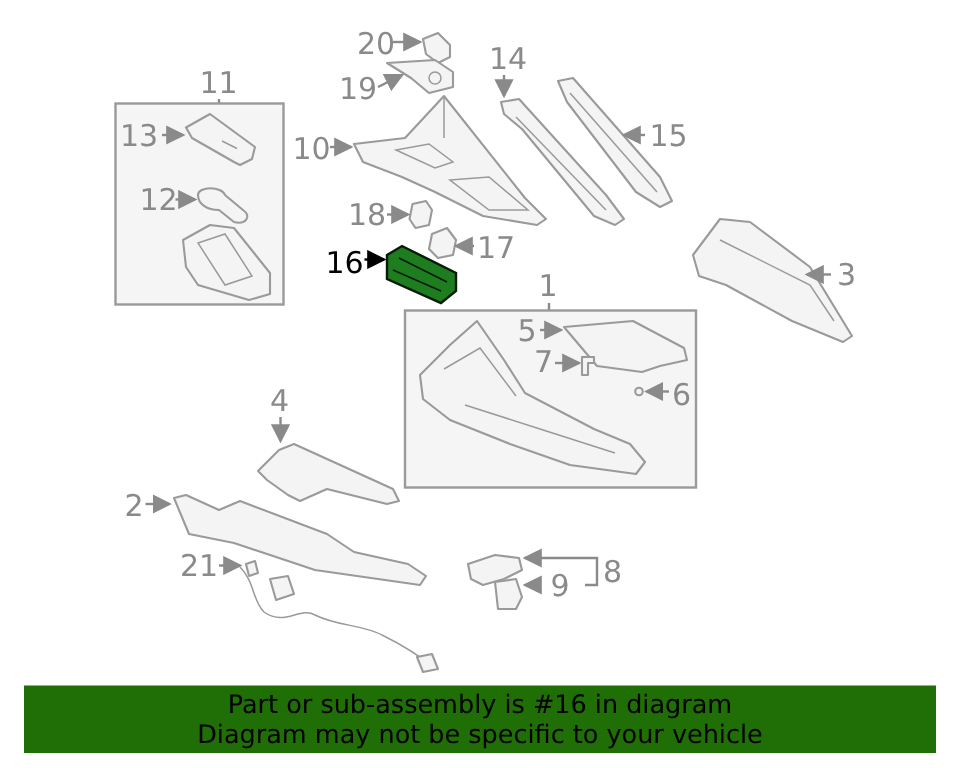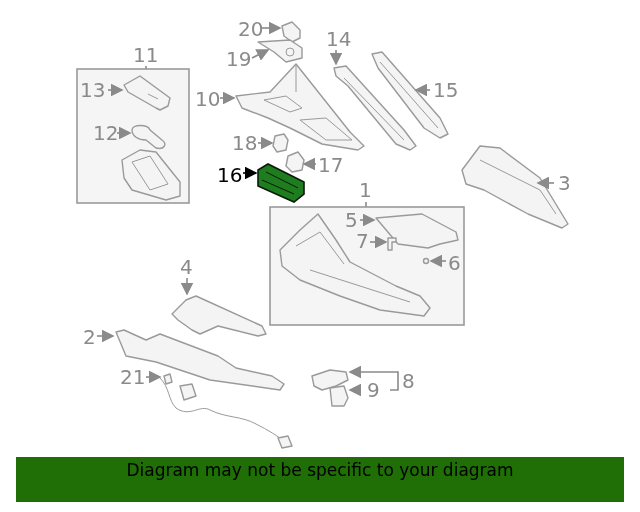--- a/index.html
+++ b/index.html
@@ -145,14 +145,15 @@
     <path class="part" d="M330,388 L344,386 L348,398 L344,406 L332,406 Z"></path>
     <line class="arrow" x1="394" y1="372" x2="350" y2="372" marker-end="url(#ah)"></line>
     <line class="arrow" x1="360" y1="390" x2="350" y2="390" marker-end="url(#ah)"></line>
     <polyline class="arrow" points="394,372 398,372 398,390 390,390"></polyline>
     <text class="lbl" x="367" y="397">9</text>
     <text class="lbl" x="402" y="388">8</text>
   </g>
 </svg>
 
 <div id="banner">
-  <div>Diagram may not be specific to your diagram</div>
+  <div>Part or sub-assembly is #16 in diagram</div>
+  <div>Diagram may not be specific to your vehicle</div>
 </div>
 
 </body></html>

